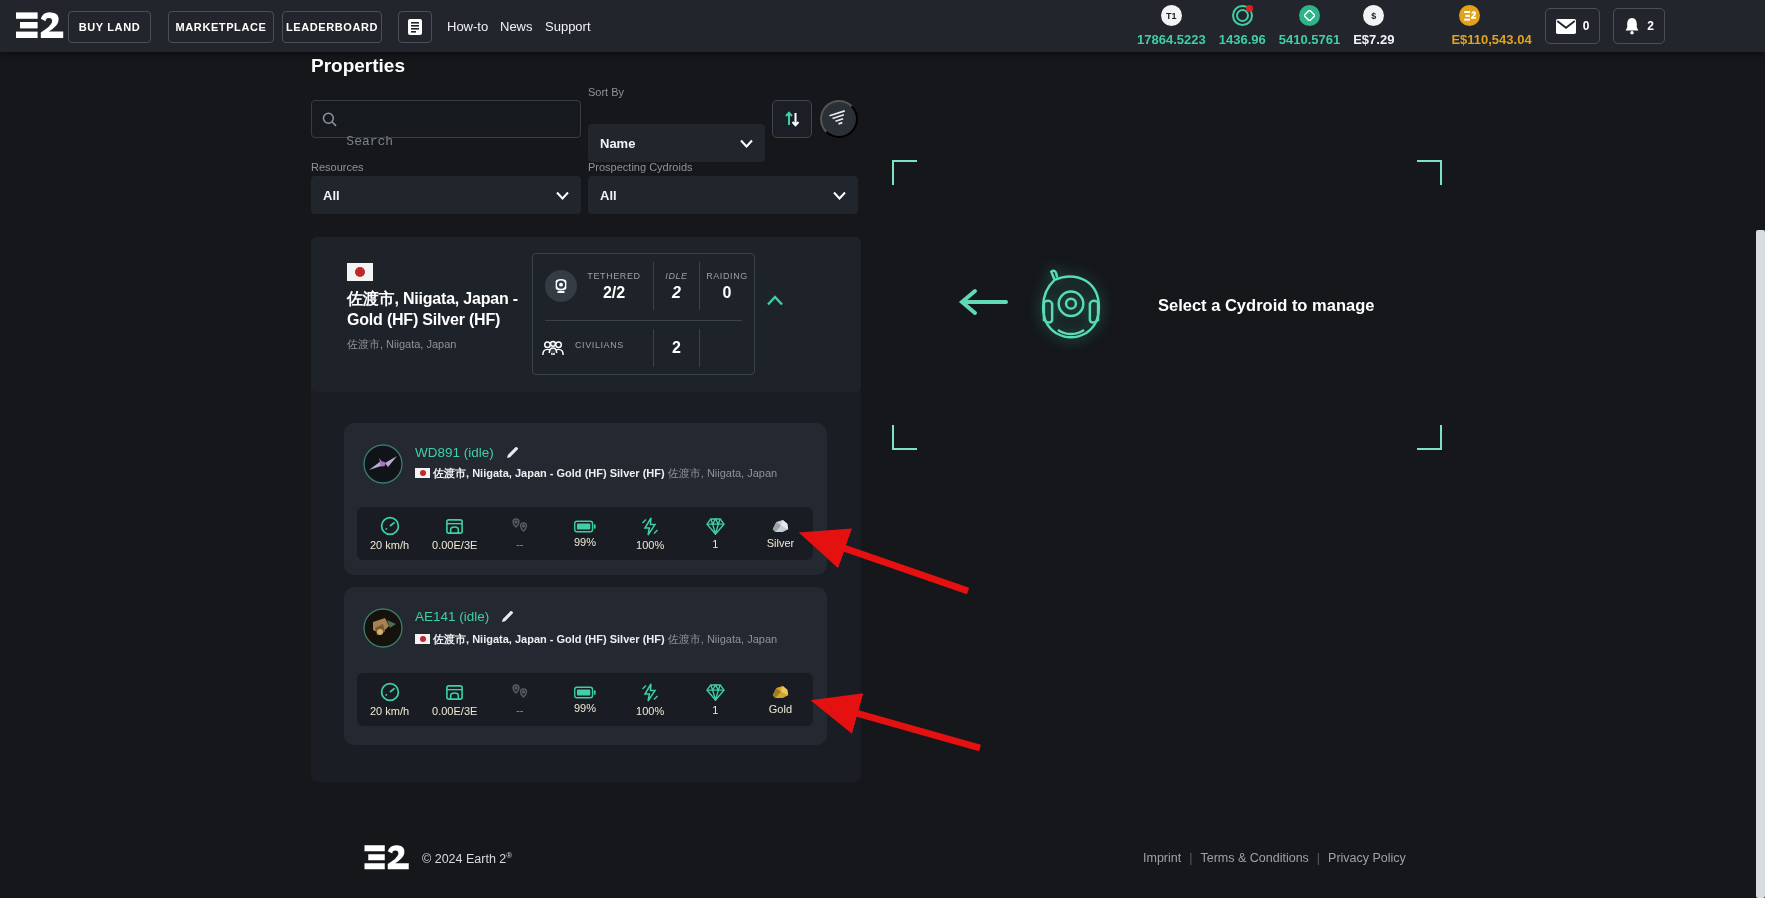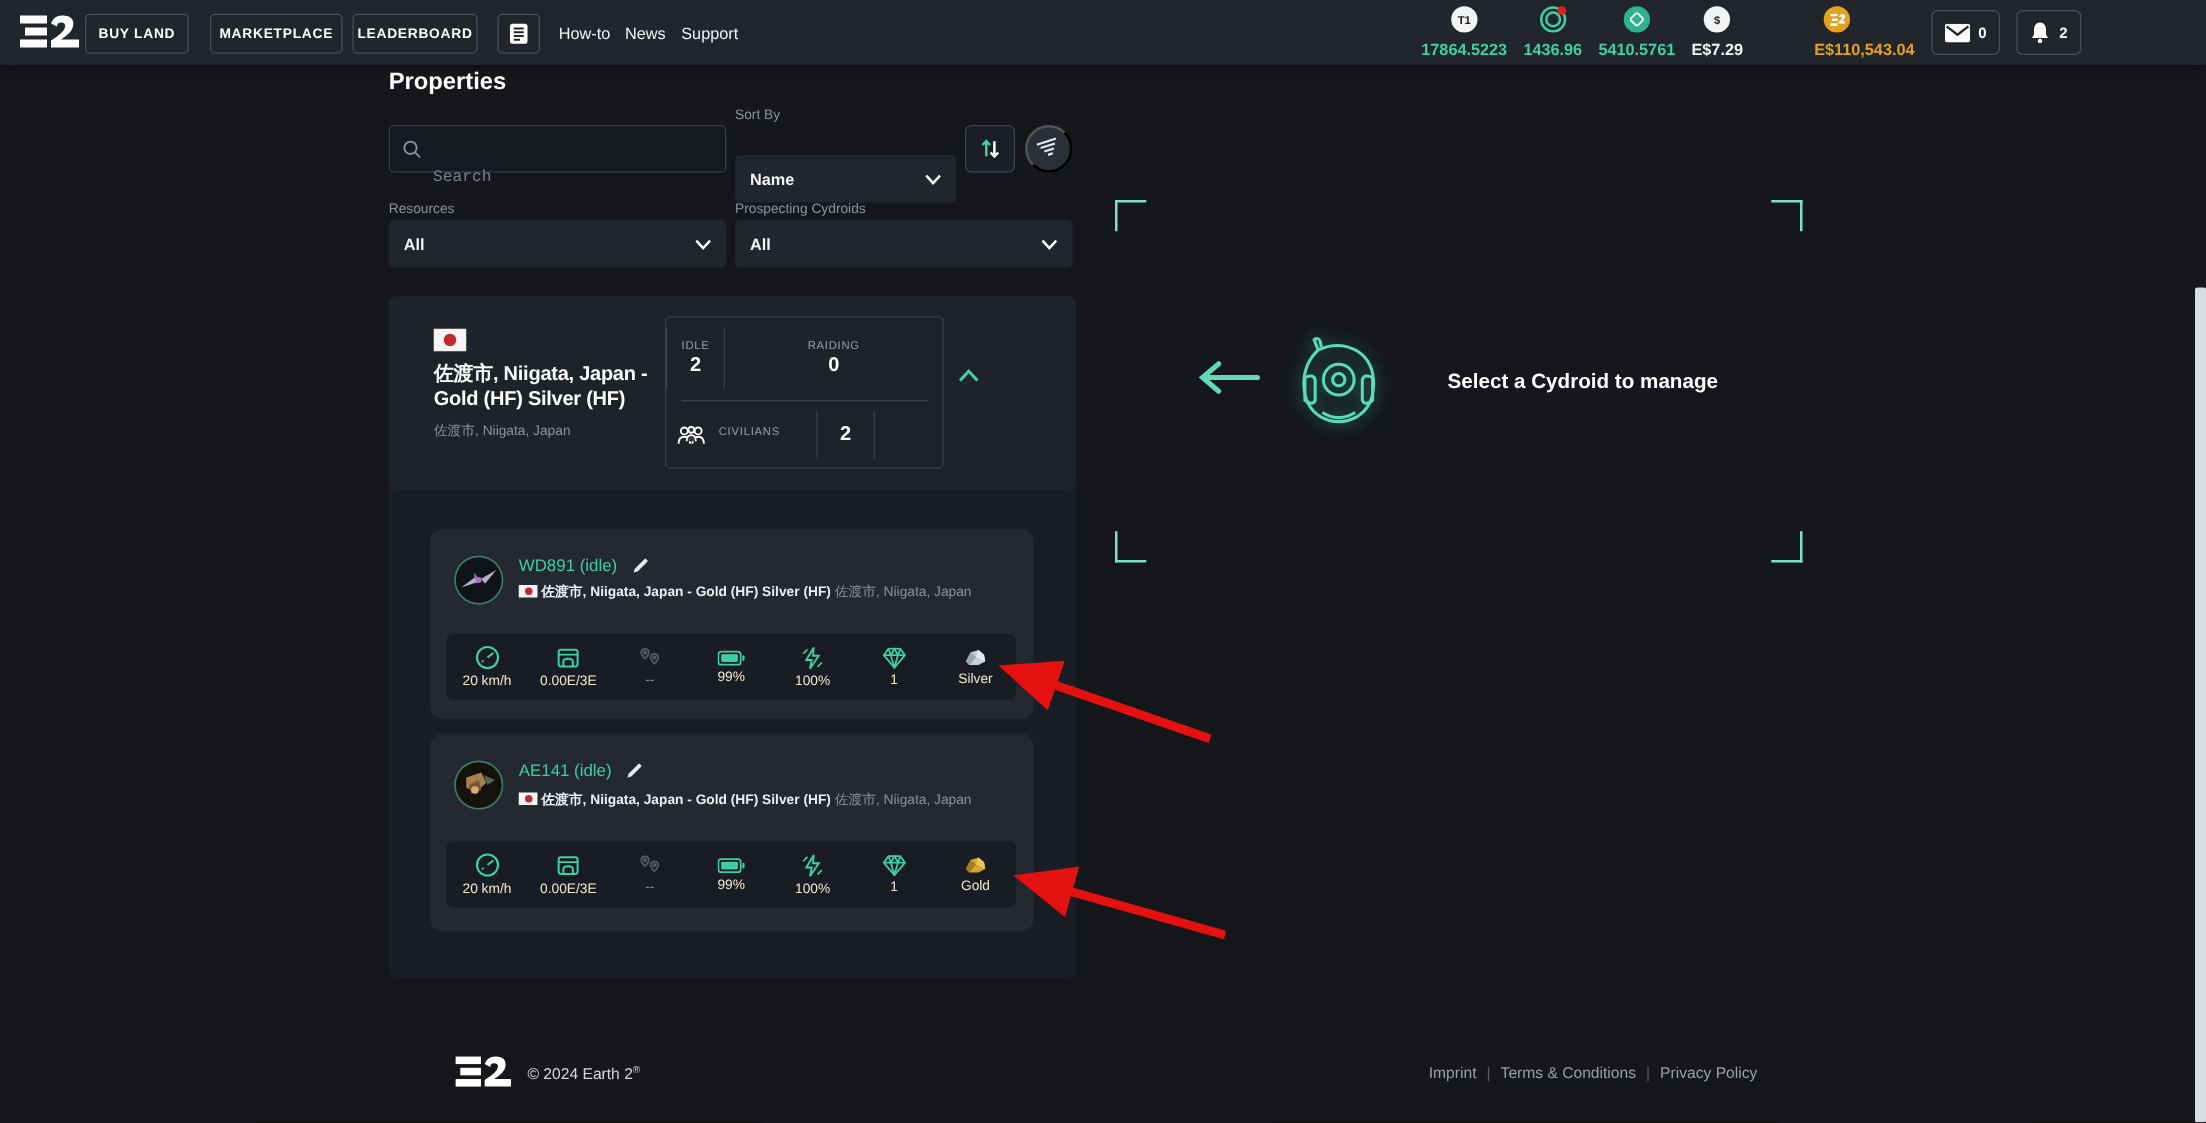--- a/index.html
+++ b/index.html
@@ -246,22 +246,38 @@
 
   <section class="group">
     <div class="group-head">
       <span class="flag big" style="position:absolute;left:36px;top:26px;"></span>
       <div class="g-title" style="top:52px;">佐渡市, Niigata, Japan -</div>
       <div class="g-title" style="top:74px;">Gold (HF) Silver (HF)</div>
       <div class="g-sub">佐渡市, Niigata, Japan</div>
 
       <div class="statbox">
         <div class="sb-row1">
+          <div class="sb-col" style="width:120px;flex-direction:row;gap:10px;">
+            <span class="robot-circ">
+              <svg width="18" height="16" viewBox="0 0 20 18">
+                  <g fill="#fff">
+                    <path d="M4 4 Q4 1 10 1 Q16 1 16 4 L16 11 Q16 14 10 14 Q4 14 4 11 Z"></path>
+                    <circle cx="10" cy="7.5" r="4.6" fill="#363c44"></circle>
+                    <circle cx="10" cy="7.5" r="2.2" fill="#fff"></circle>
+                    <rect x="6" y="14.5" width="8" height="2.5" rx="1"></rect>
+                  </g>
+                </svg>
+            </span>
+            <span class="sb-col" style="gap:3px;">
+              <span class="sb-label">TETHERED</span>
+              <span class="sb-val">2/2</span>
+            </span>
+          </div>
           <span class="sb-div"></span>
-          <div class="sb-col" style="width:45px;">
+          <div class="sb-col" style="width:45px;font-style:italic;">
             <span class="sb-label">IDLE</span>
             <span class="sb-val">2</span>
           </div>
           <span class="sb-div"></span>
           <div class="sb-col" style="flex:1;">
             <span class="sb-label">RAIDING</span>
             <span class="sb-val">0</span>
           </div>
         </div>
         <div class="sb-hr"></div>

